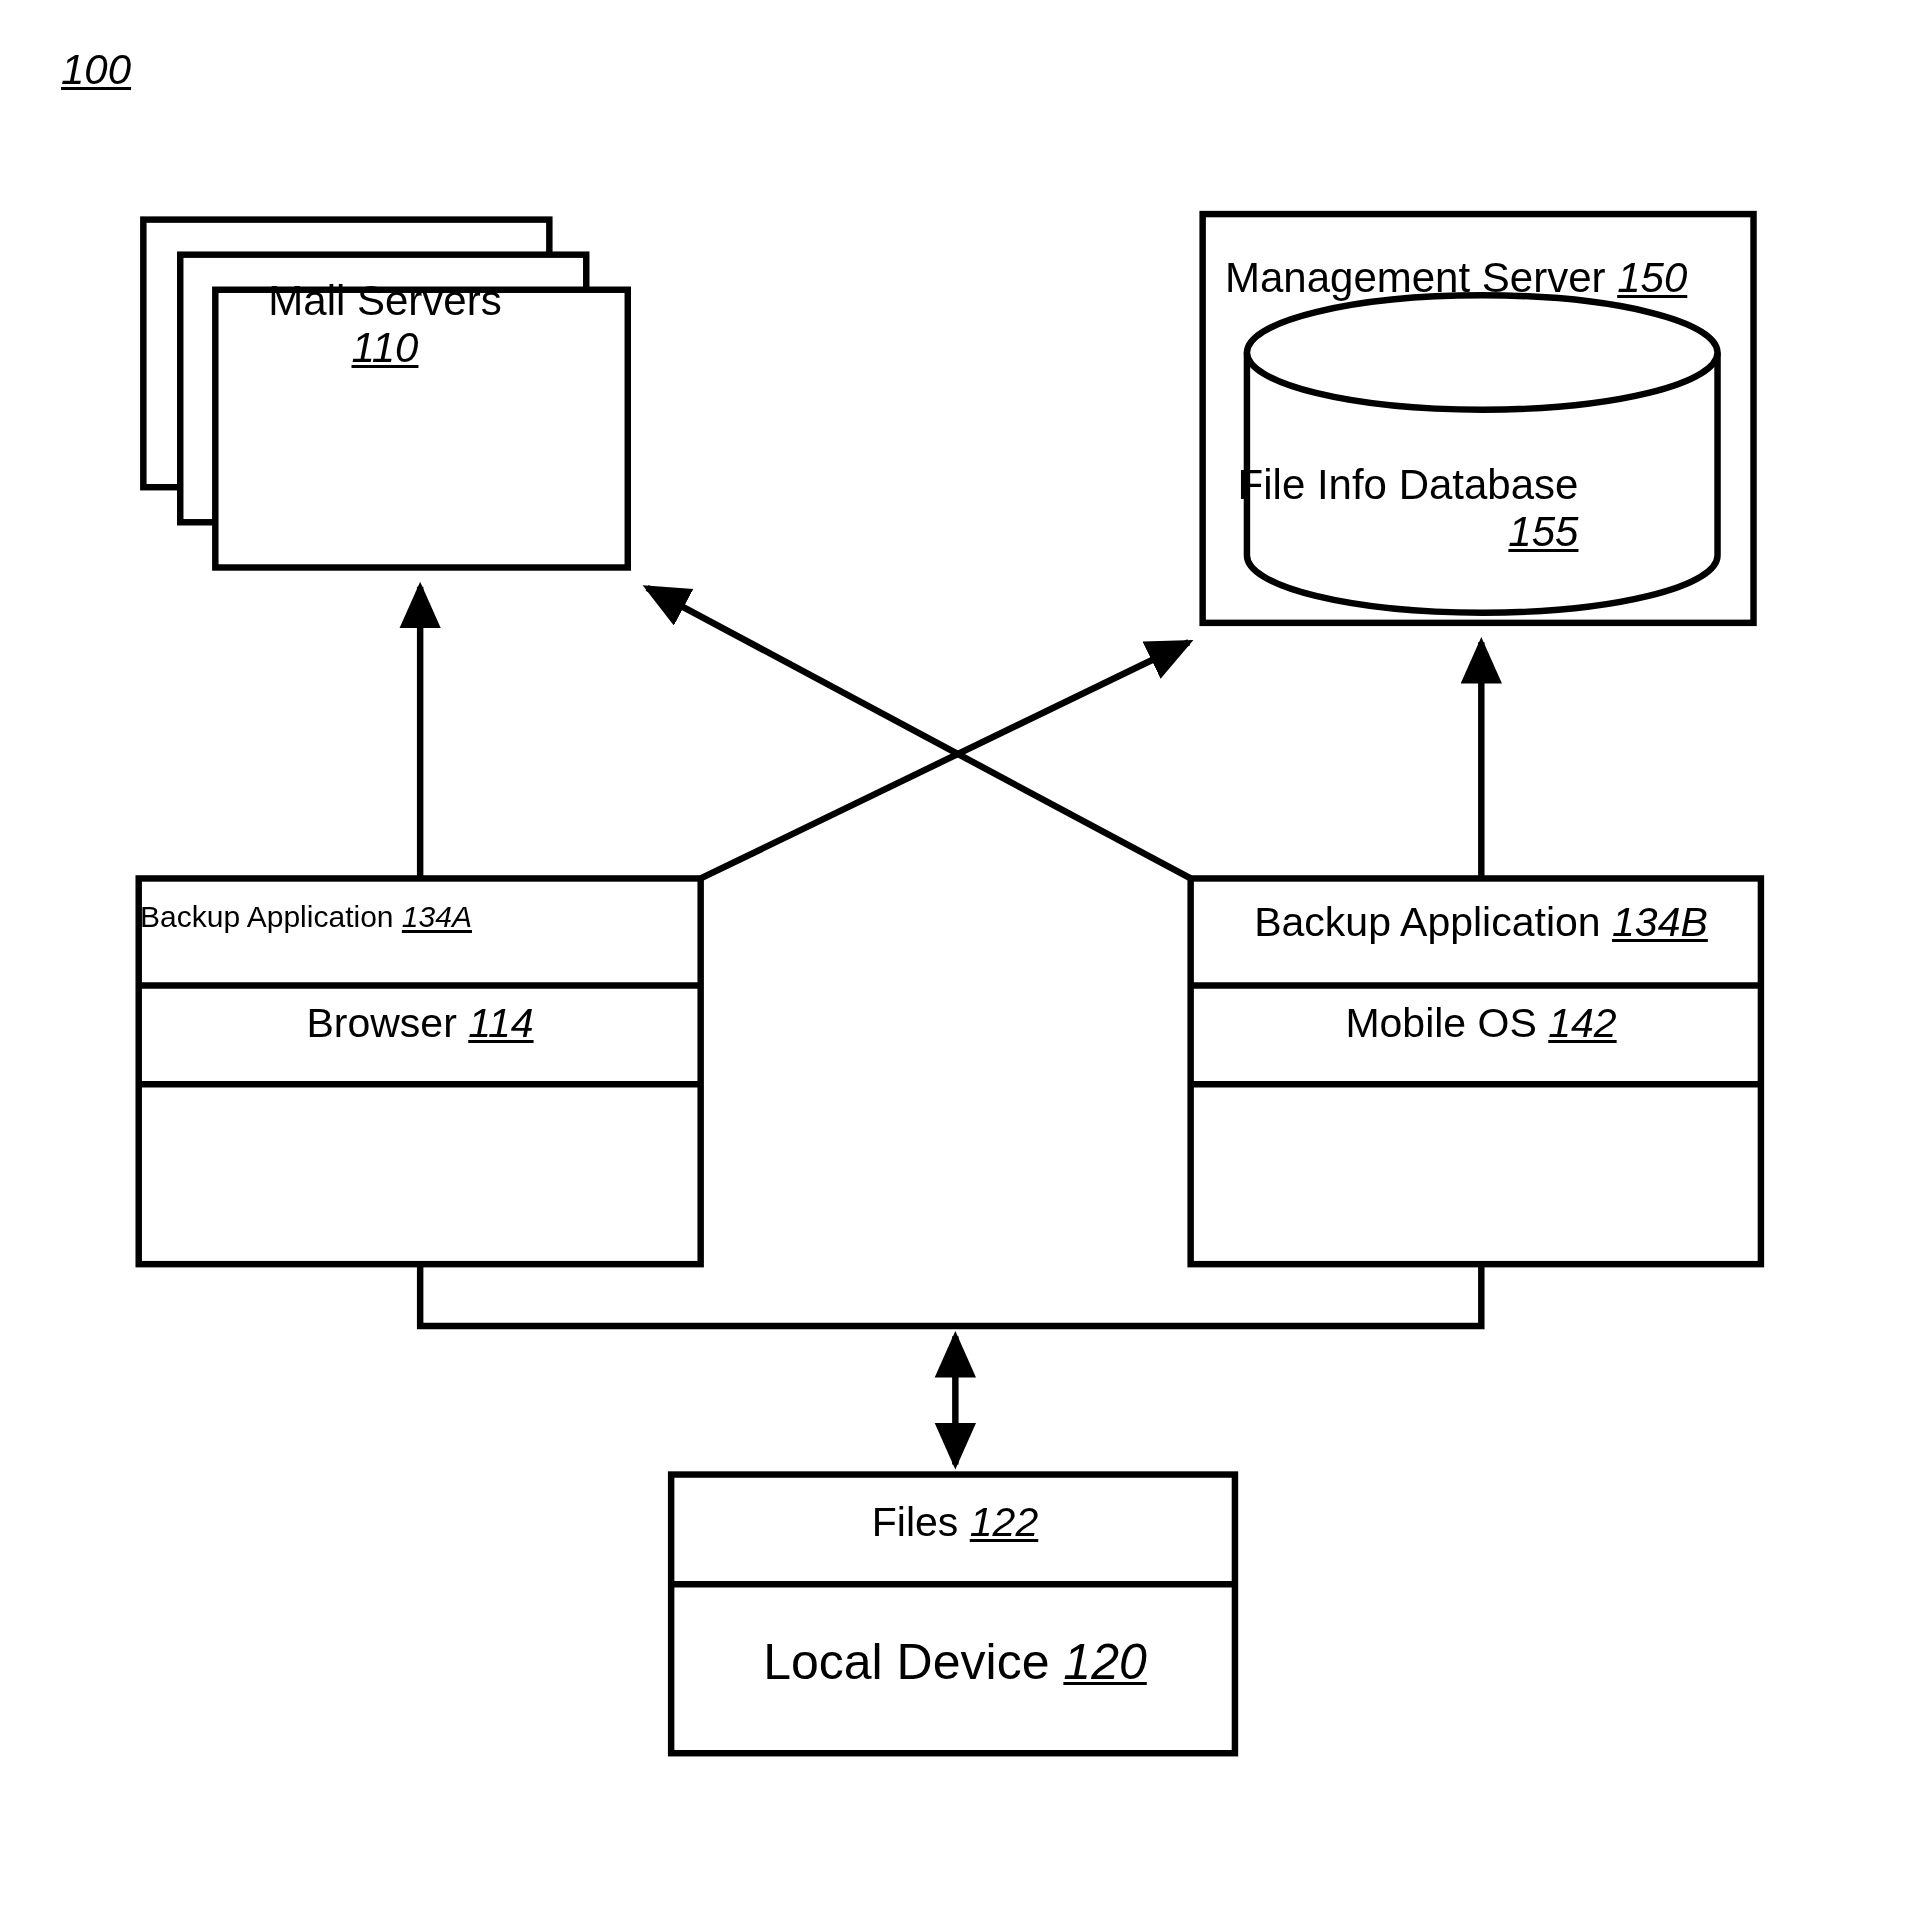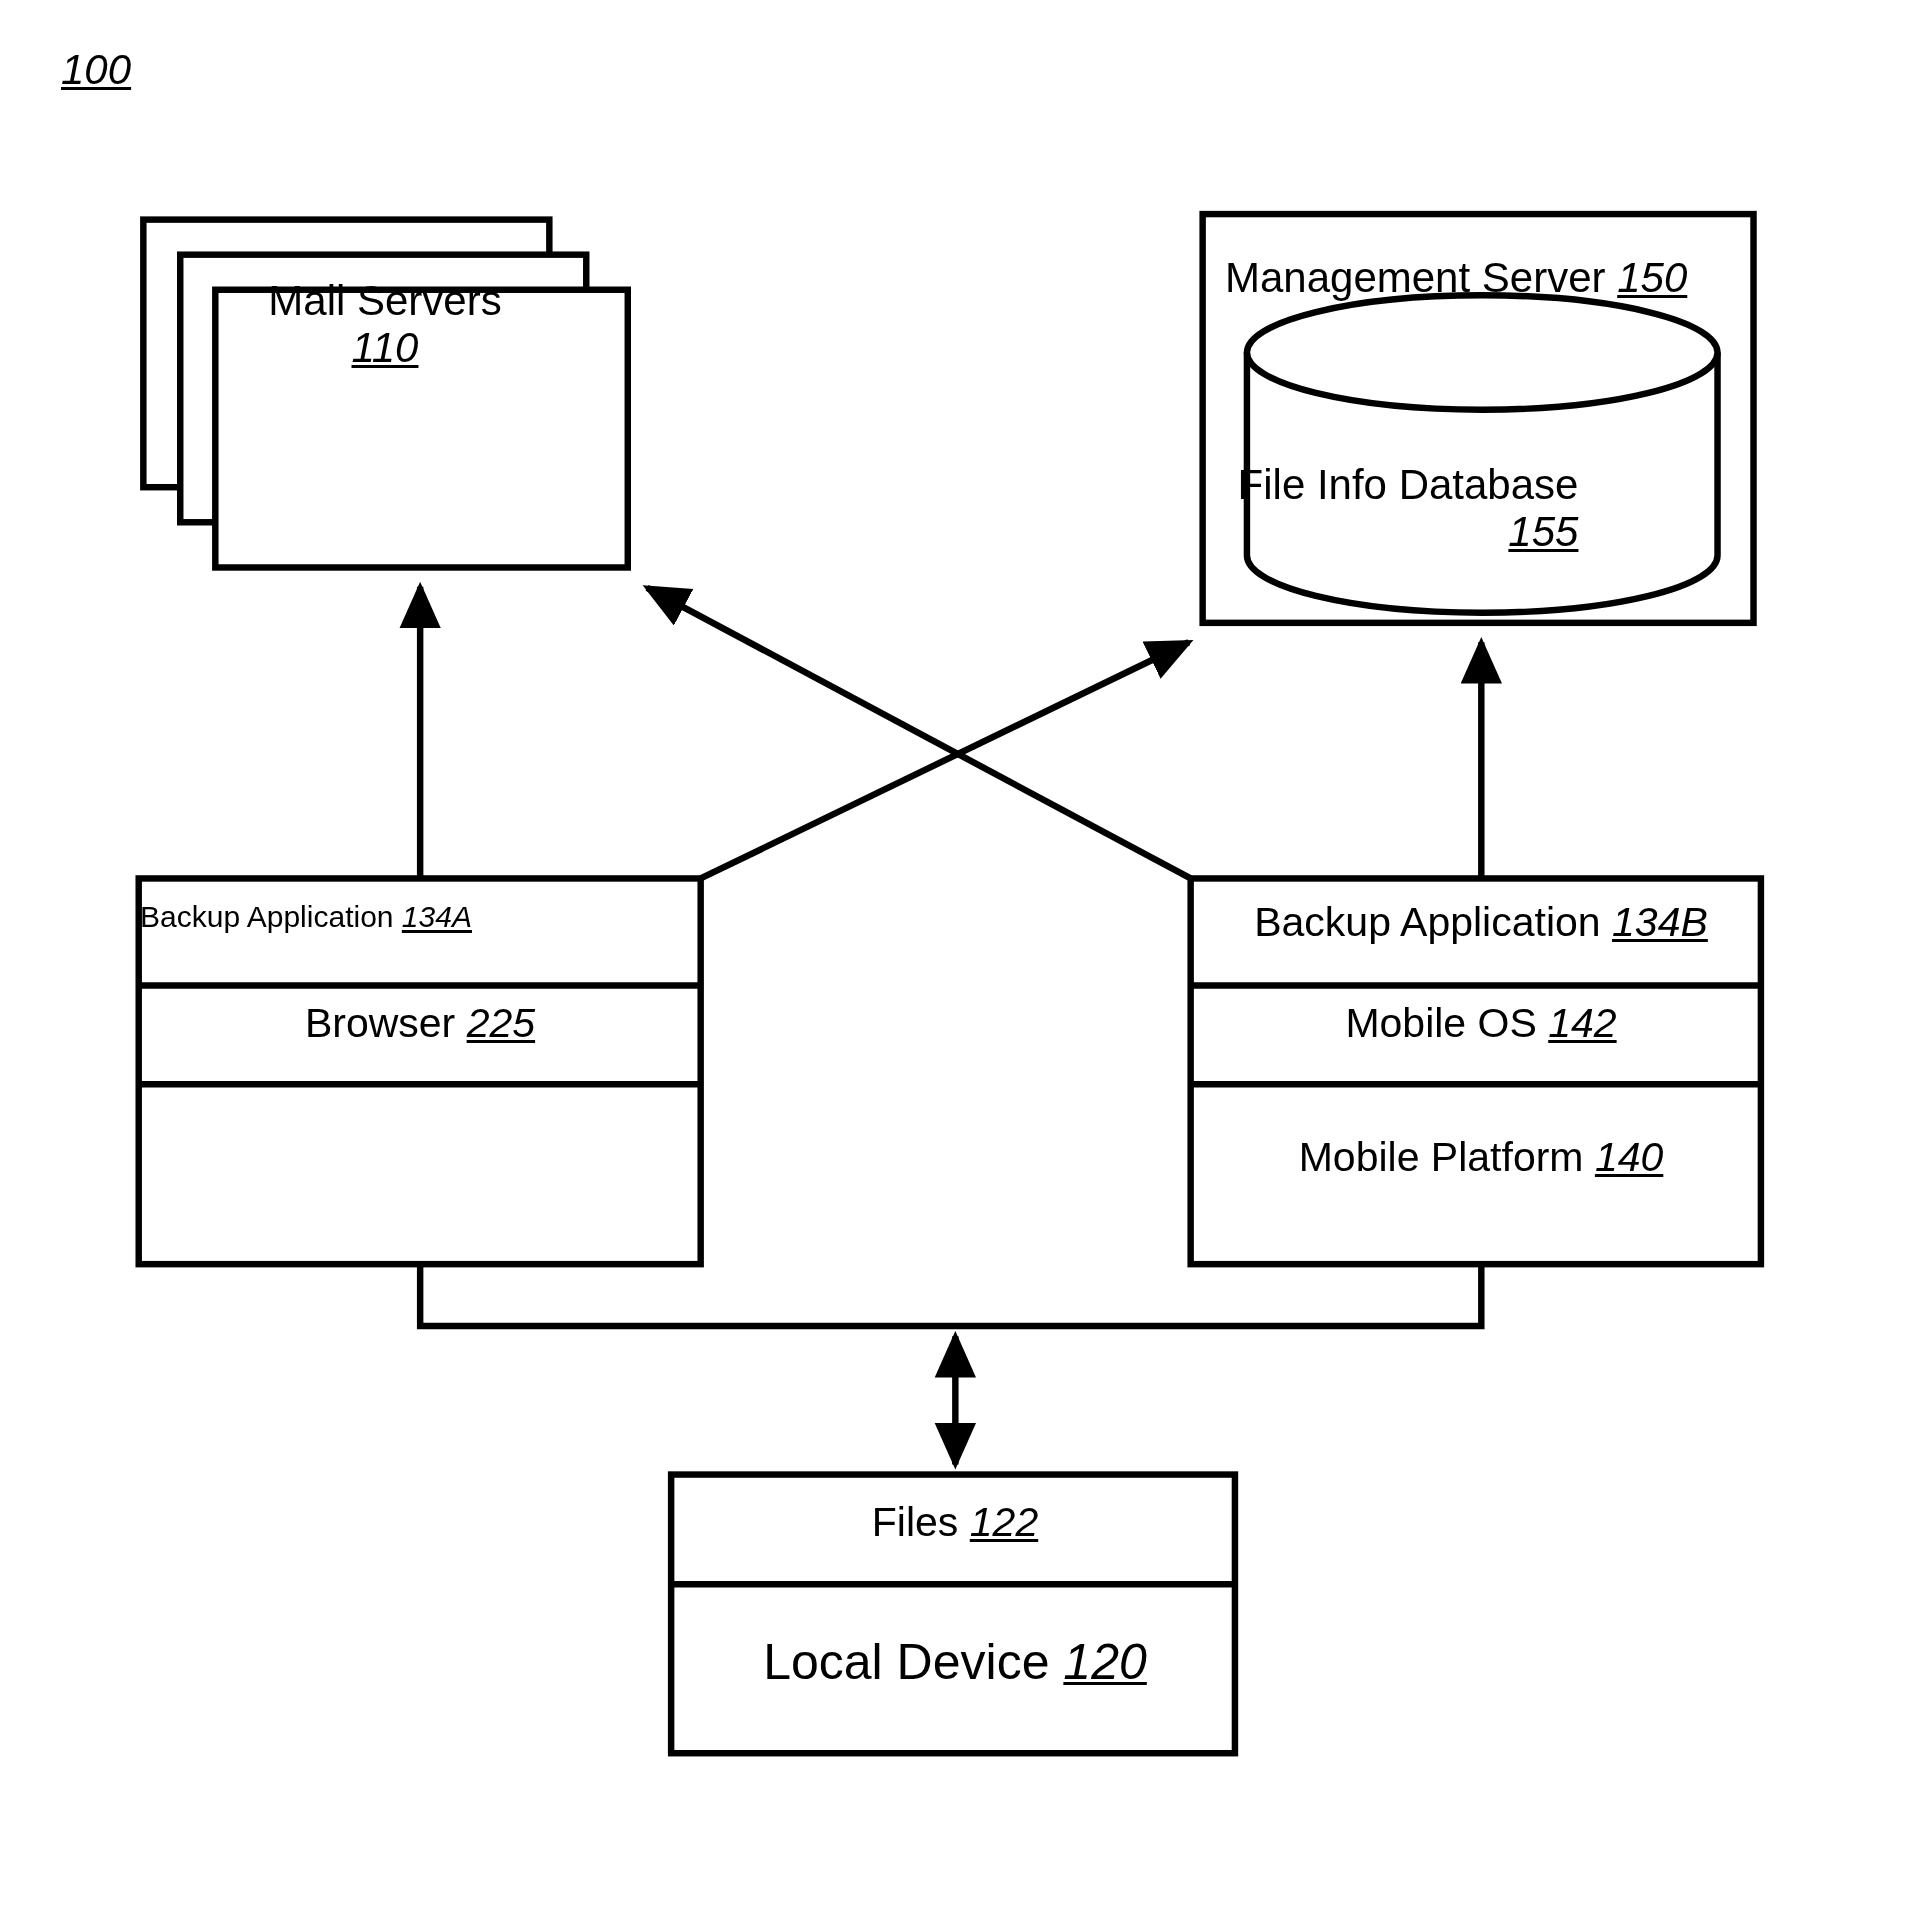--- a/index.html
+++ b/index.html
@@ -209,38 +209,34 @@
     <u>155</u>
   </div>
 
   <div class="lbl t-ba-a">
     <span>Backup Application</span>
     <u>134A</u>
   </div>
 
   <div class="lbl t-browser">
     <span>Browser</span>
-    <u>225</u>
+    <u>114</u>
   </div>
 
 
   <div class="lbl t-ba-b">
     <span>Backup Application</span>
     <u>134B</u>
   </div>
 
   <div class="lbl t-mobileos">
     <span>Mobile OS</span>
     <u>142</u>
   </div>
 
-  <div class="lbl t-mobileplat">
-    <span>Mobile Platform</span>
-    <u>140</u>
-  </div>
 
   <div class="lbl t-files">
     <span>Files</span>
     <u>122</u>
   </div>
 
   <div class="lbl t-localdev">
     <span>Local Device</span>
     <u>120</u>
   </div>

